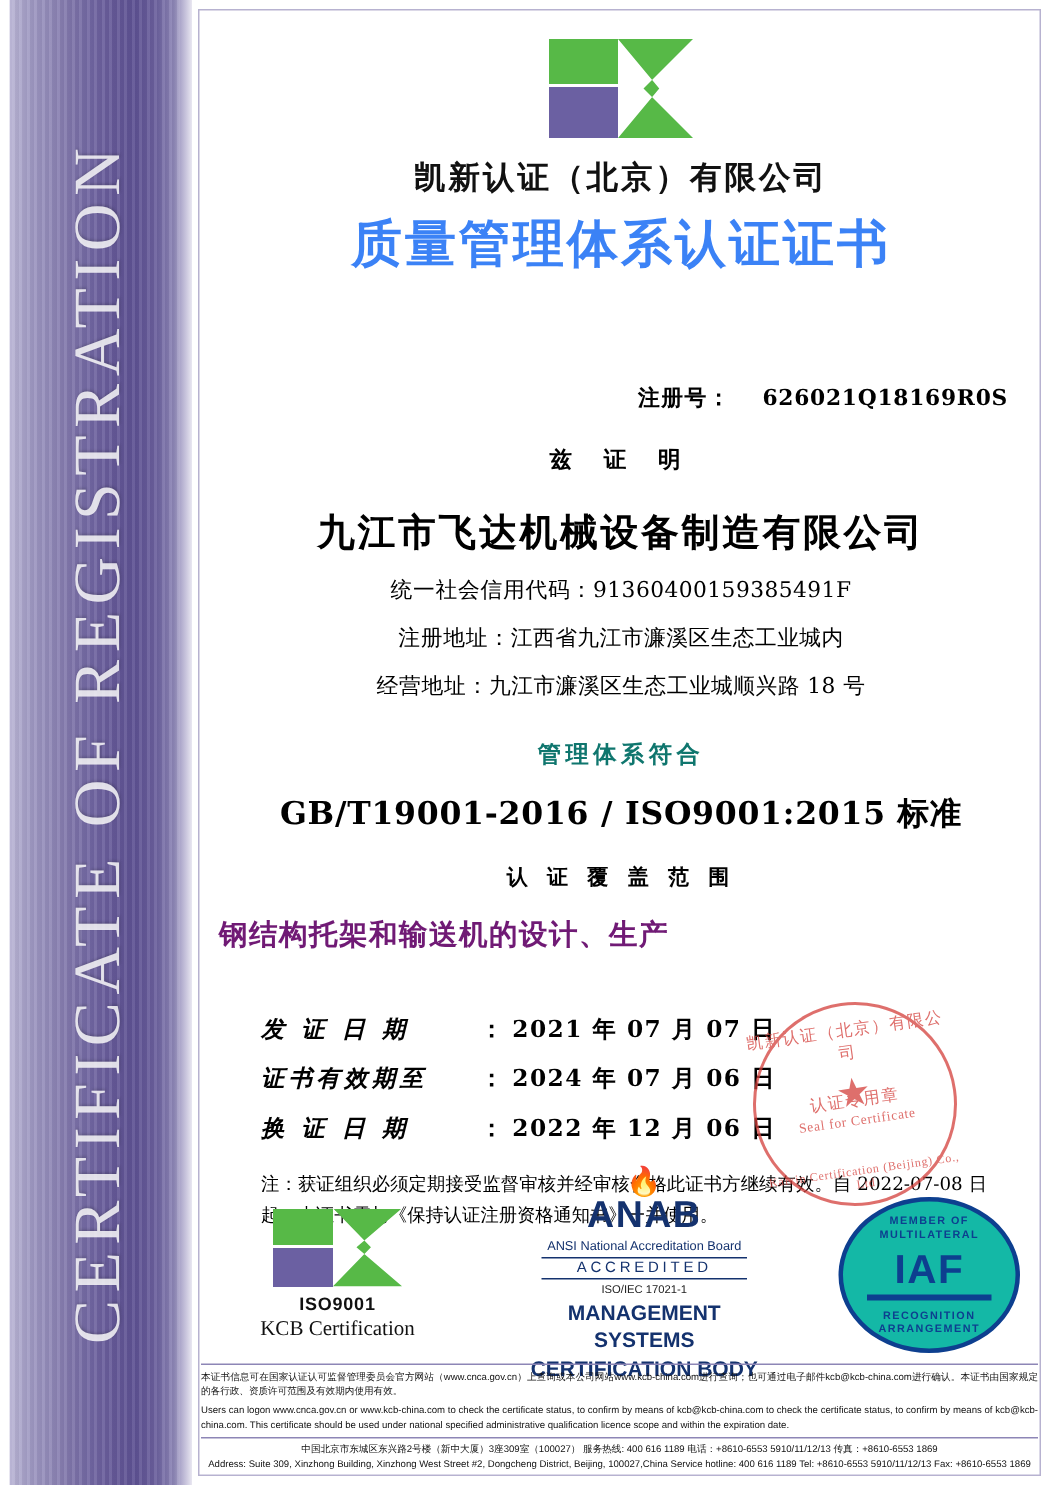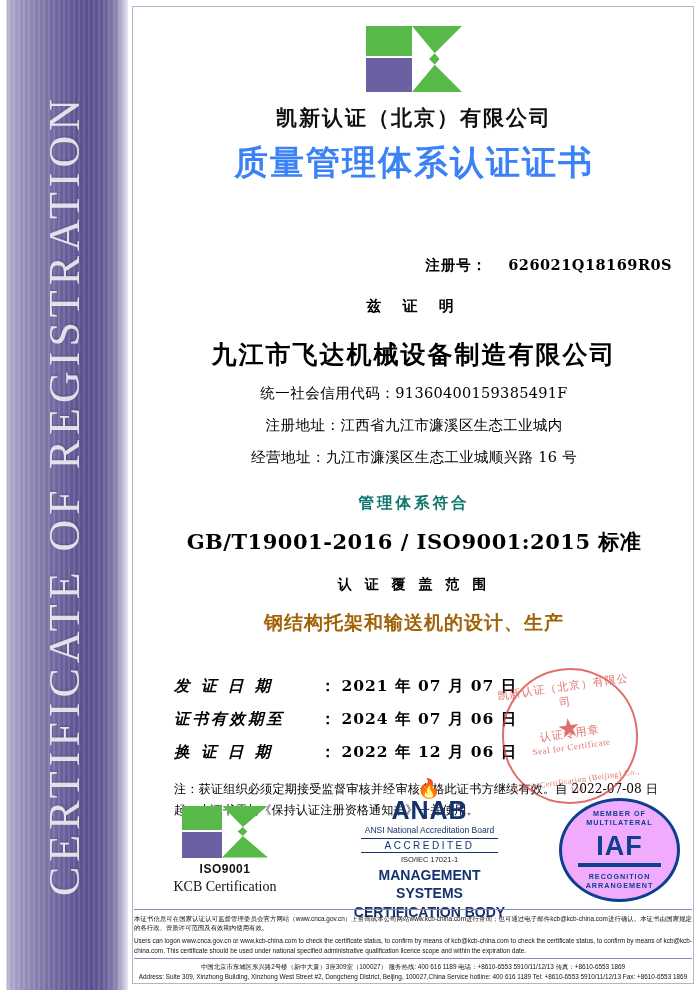--- a/index.html
+++ b/index.html
@@ -184,26 +184,25 @@
     margin-top: 20px;
     text-align: center;
     font-family: "DejaVu Serif", serif;
     font-weight: bold;
     font-size: 14px;
     letter-spacing: 4px;
     color: #000;
   }
   .scope-value {
     margin-top: 16px;
-    text-align: center;
     font-family: "DejaVu Serif", serif;
     font-weight: bold;
     font-size: 19px;
     letter-spacing: 1px;
-    color: #a16207;
+    color: #701a75;
   }
 
   
   .dates {
     margin-top: 40px;
     padding-left: 28px;
   }
   .date-row {
     display: flex;
     align-items: baseline;
@@ -375,21 +374,21 @@
     color: #14326e;
     margin-top: 2px;
     line-height: 1.3;
   }
 
   .iaf {
     width: 115px; height: 98px;
     border-radius: 50%;
     border: 3px solid #0d3f8f;
     position: relative;
-    background: #f0abfc;
+    background: #14b8a6;
   }
   .iaf .iaf-word {
     position: absolute;
     left: 0; right: 0; top: 30px;
     text-align: center;
     font-family: "Liberation Sans", sans-serif;
     font-weight: bold;
     font-size: 27px;
     color: #0d3f8f;
     letter-spacing: 1px;
@@ -473,21 +472,21 @@
 
     <div class="org-name">九江市飞达机械设备制造有限公司</div>
 
     <div class="info-line">
       <span class="k">统一社会信用代码：</span><span class="v">91360400159385491F</span>
     </div>
     <div class="info-line">
       <span class="k">注册地址：</span><span class="v">江西省九江市濂溪区生态工业城内</span>
     </div>
     <div class="info-line">
-      <span class="k">经营地址：</span><span class="v">九江市濂溪区生态工业城顺兴路 16 号</span>
+      <span class="k">经营地址：</span><span class="v">九江市濂溪区生态工业城顺兴路 18 号</span>
     </div>
 
     <div class="mid-label">管理体系符合</div>
     <div class="standard">GB/T19001-2016 / ISO9001:2015 标准</div>
 
     <div class="scope-label">认 证 覆 盖 范 围</div>
     <div class="scope-value">钢结构托架和输送机的设计、生产</div>
 
     <div class="dates">
       <div class="date-row">

